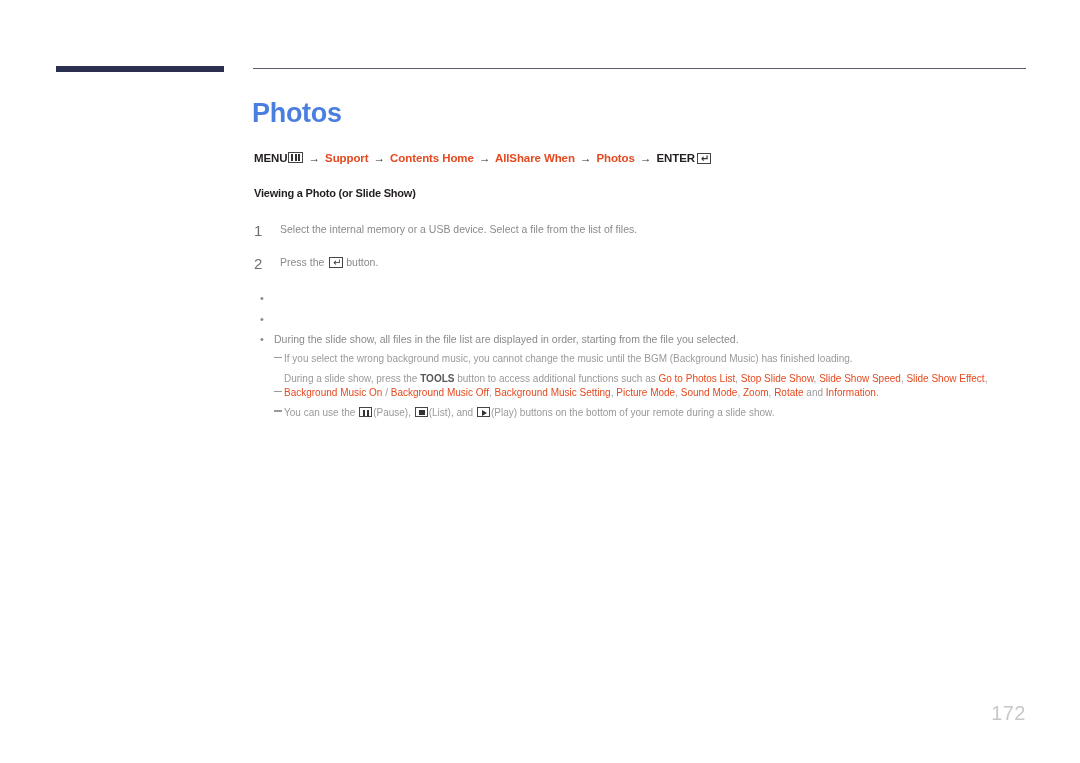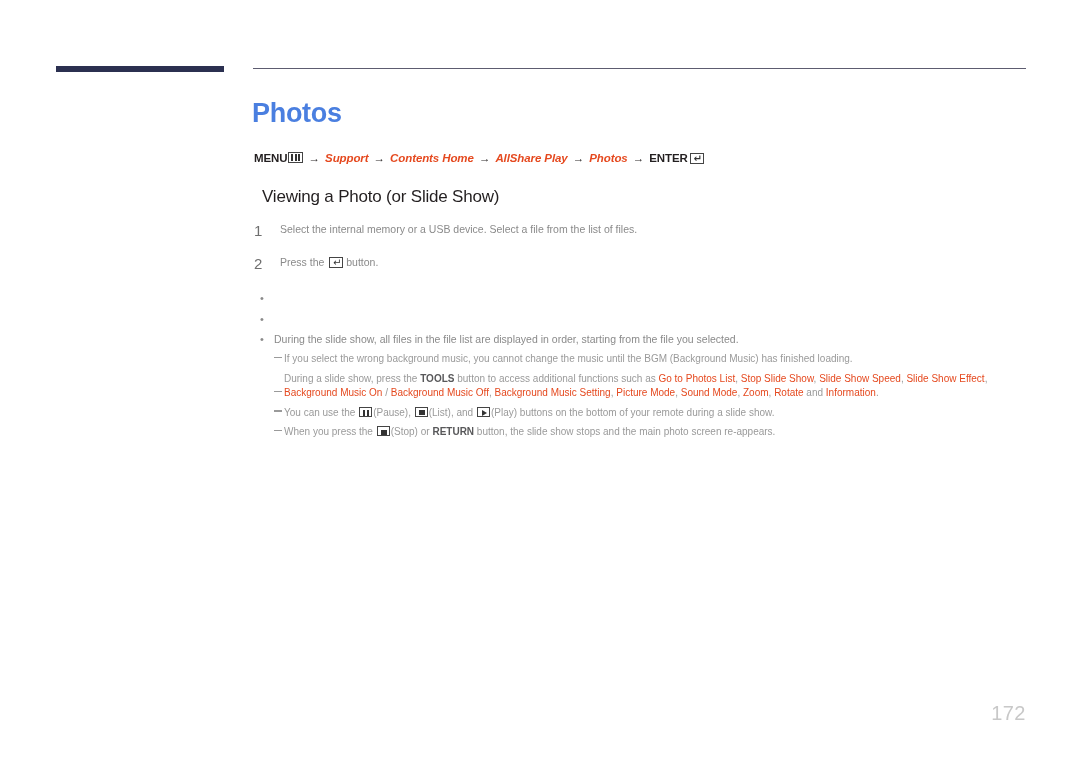--- a/index.html
+++ b/index.html
@@ -48,21 +48,21 @@
   .breadcrumb {
     position: absolute;
     left: 254px;
     top: 152px;
     font-size: 11.5px;
     font-weight: bold;
     color: #231f20;
     white-space: nowrap;
     letter-spacing: -0.1px;
   }
-  .breadcrumb .crumb-accent { color: #e5491f; font-style: italic; }
+  .breadcrumb .crumb-accent { color: #e5491f; }
   .breadcrumb .crumb-plain { color: #231f20; }
   .breadcrumb .arrow {
     color: #231f20;
     font-weight: normal;
     padding: 0 2px;
   }
 
   
   .key {
     display: inline-block;
@@ -127,24 +127,24 @@
     top: 2px;
     width: 2px; height: 6px;
     background: #333;
   }
   .key-pause i:nth-child(1) { left: 3px; }
   .key-pause i:nth-child(2) { left: 7px; }
 
   
   .section-heading {
     position: absolute;
-    left: 262px;
+    left: 254px;
     top: 187px;
-    font-size: 17px;
-    font-weight: normal;
+    font-size: 11px;
+    font-weight: bold;
     color: #231f20;
     letter-spacing: -0.2px;
   }
 
   
   .steps {
     position: absolute;
     left: 254px;
     top: 222px;
     width: 740px;
@@ -245,21 +245,21 @@
 
 <div class="page-title">Photos</div>
 
 <div class="breadcrumb">
   <span class="crumb-plain"><span>MENU</span><span class="key key-menu"><i></i><i></i><i></i></span></span>
   <span class="arrow">→</span>
   <span class="crumb-accent">Support</span>
   <span class="arrow">→</span>
   <span class="crumb-accent">Contents Home</span>
   <span class="arrow">→</span>
-  <span class="crumb-accent">AllShare Play</span>
+  <span class="crumb-accent">AllShare When</span>
   <span class="arrow">→</span>
   <span class="crumb-accent">Photos</span>
   <span class="arrow">→</span>
   <span class="crumb-plain"><span>ENTER</span><span class="key key-enter"><span>↵</span></span></span>
 </div>
 
 <div class="section-heading">Viewing a Photo (or Slide Show)</div>
 
 <div class="steps">
   <div class="step">
@@ -297,20 +297,16 @@
     <div class="note-text">
       <span>During a slide show, press the </span><b>TOOLS</b><span> button to access additional functions such as </span><span class="orange">Go to Photos List</span><span class="sep">, </span><span class="orange">Stop Slide Show</span><span class="sep">, </span><span class="orange">Slide Show Speed</span><span class="sep">, </span><span class="orange">Slide Show Effect</span><span class="sep">, </span><br><span class="orange">Background Music On</span><span class="sep"> / </span><span class="orange">Background Music Off</span><span class="sep">, </span><span class="orange">Background Music Setting</span><span class="sep">, </span><span class="orange">Picture Mode</span><span class="sep">, </span><span class="orange">Sound Mode</span><span class="sep">, </span><span class="orange">Zoom</span><span class="sep">, </span><span class="orange">Rotate</span><span class="sep"> and </span><span class="orange">Information</span><span class="sep">.</span>
     </div>
   </div>
 
   <div class="note-row">
     <div class="note-dash"></div>
     <div class="note-text"><span>You can use the </span><span class="key key-sm key-pause"><i></i><i></i></span><span>(Pause), </span><span class="key key-sm key-stop"><span class="sq"></span></span><span>(List), and </span><span class="key key-sm key-play"><span class="tri"></span></span><span>(Play) buttons on the bottom of your remote during a slide show.</span></div>
   </div>
 
-  <div class="note-row">
-    <div class="note-dash"></div>
-    <div class="note-text"><span>When you press the </span><span class="key key-sm key-stop"><span class="sq"></span></span><span>(Stop) or </span><b>RETURN</b><span> button, the slide show stops and the main photo screen re-appears.</span></div>
-  </div>
 
 </div>
 
 <div class="page-number">172</div>
 
 </body></html>

